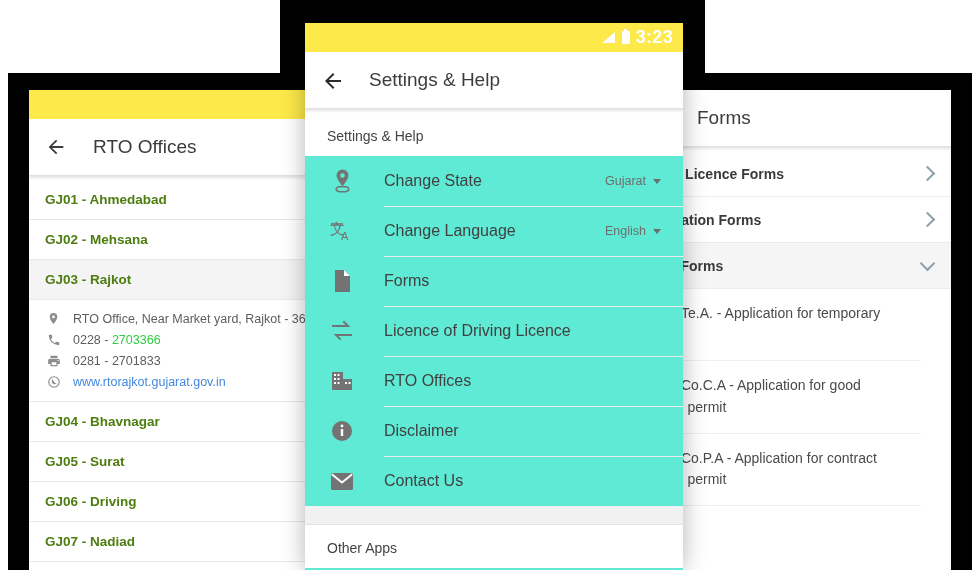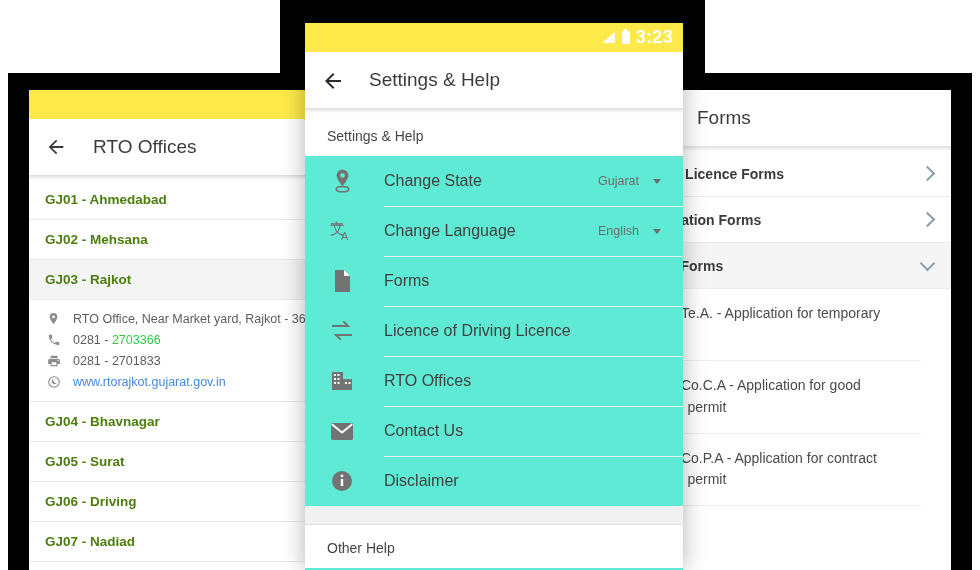--- a/index.html
+++ b/index.html
@@ -94,21 +94,21 @@
   }
   .menu-item + .menu-item::before {
     content: ""; position: absolute; left: 79px; right: 0; top: 0;
     height: 1px; background: #ececec;
   }
   .menu-ico {
     width: 30px; flex: 0 0 30px; display: flex; align-items: center;
     justify-content: center; color: #737373; margin-right: 27px;
   }
   .menu-label { font-size: 16px; color: #414141; flex: 1 1 auto; }
-  .menu-value { font-size: 12.5px; color: #6d6d6d; margin-right: 14px; }
+  .menu-value { font-size: 12.5px; color: #6d6d6d; margin-right: 7px; }
   .caret {
     width: 0; height: 0; border-left: 4.5px solid transparent;
     border-right: 4.5px solid transparent; border-top: 5px solid #6d6d6d;
   }
   .card-gap { height: 18px; background: #f1f1f1; }
   .card-gap-line { height: 1px; background: #e2e2e2; }
 
   
   #screen-right .form-cat {
     display: flex; align-items: center; justify-content: space-between;
@@ -172,21 +172,21 @@
             </svg>
         </span>
         <span class="detail-txt">RTO Office, Near Market yard, Rajkot - 360001.</span>
       </div>
       <div class="detail-line">
         <span class="detail-ico">
           <svg width="14" height="14" viewBox="0 0 24 24">
               <path d="M6.6 10.8a15.1 15.1 0 006.6 6.6l2.2-2.2a1 1 0 011-.24 11.4 11.4 0 003.6.57 1 1 0 011 1V20a1 1 0 01-1 1A17 17 0 013 4a1 1 0 011-1h3.5a1 1 0 011 1 11.4 11.4 0 00.57 3.6 1 1 0 01-.25 1z" fill="#8d8d8d"></path>
             </svg>
         </span>
-        <span class="detail-txt"><span class="ph-code">0281 - </span><span class="ph-num">2703366</span></span>
+        <span class="detail-txt"><span class="ph-code">0228 - </span><span class="ph-num">2703366</span></span>
       </div>
       <div class="detail-line">
         <span class="detail-ico">
           <svg width="14" height="14" viewBox="0 0 24 24">
               <path d="M19 8H5a3 3 0 00-3 3v6h4v4h12v-4h4v-6a3 3 0 00-3-3zm-3 11H8v-5h8zm3-7a1 1 0 111-1 1 1 0 01-1 1zm-1-9H6v4h12z" fill="#8d8d8d"></path>
             </svg>
         </span>
         <span class="detail-txt">0281 - 2701833</span>
       </div>
       <div class="detail-line">
@@ -322,43 +322,43 @@
               <rect x="14" y="12" width="2" height="2"></rect>
               <rect x="17.5" y="12" width="2" height="2"></rect>
             </g>
           </svg>
       </span>
       <span class="menu-label">RTO Offices</span>
     </div>
 
     <div class="menu-item">
       <span class="menu-ico">
-        <svg width="24" height="19" viewBox="0 0 24 19">
-            <rect x="1" y="1" width="22" height="17" rx="1.5" fill="#737373"></rect>
-            <path d="M1.8 2.2L12 10.5 22.2 2.2" stroke="#ffffff" stroke-width="1.9" fill="none"></path>
-          </svg>
-      </span>
-      <span class="menu-label">Contact Us</span>
-    </div>
-
-    <div class="menu-item">
-      <span class="menu-ico">
         <svg width="22" height="22" viewBox="0 0 22 22">
             <circle cx="11" cy="11" r="10" fill="#737373"></circle>
             <rect x="9.8" y="9" width="2.4" height="7" fill="#ffffff"></rect>
             <circle cx="11" cy="6" r="1.4" fill="#ffffff"></circle>
           </svg>
       </span>
       <span class="menu-label">Disclaimer</span>
     </div>
 
+    <div class="menu-item">
+      <span class="menu-ico">
+        <svg width="24" height="19" viewBox="0 0 24 19">
+            <rect x="1" y="1" width="22" height="17" rx="1.5" fill="#737373"></rect>
+            <path d="M1.8 2.2L12 10.5 22.2 2.2" stroke="#ffffff" stroke-width="1.9" fill="none"></path>
+          </svg>
+      </span>
+      <span class="menu-label">Contact Us</span>
+    </div>
+
     <div class="card-gap"></div>
     <div class="card-gap-line"></div>
 
-    <div class="card-hdr">Other Help</div>
+    <div class="card-hdr">Other Apps</div>
 
     <div class="menu-item">
       
       
     </div>
   </div>
 
 </div>
 
 </body></html>

